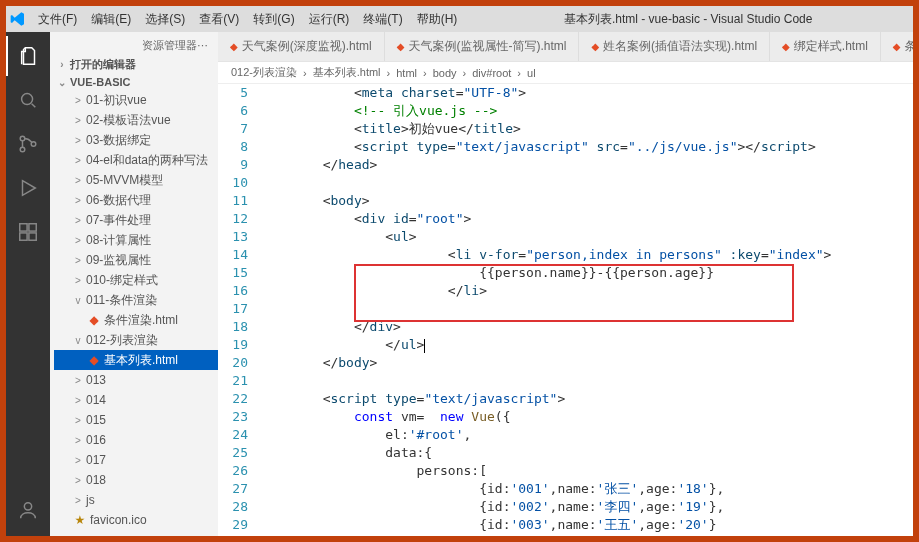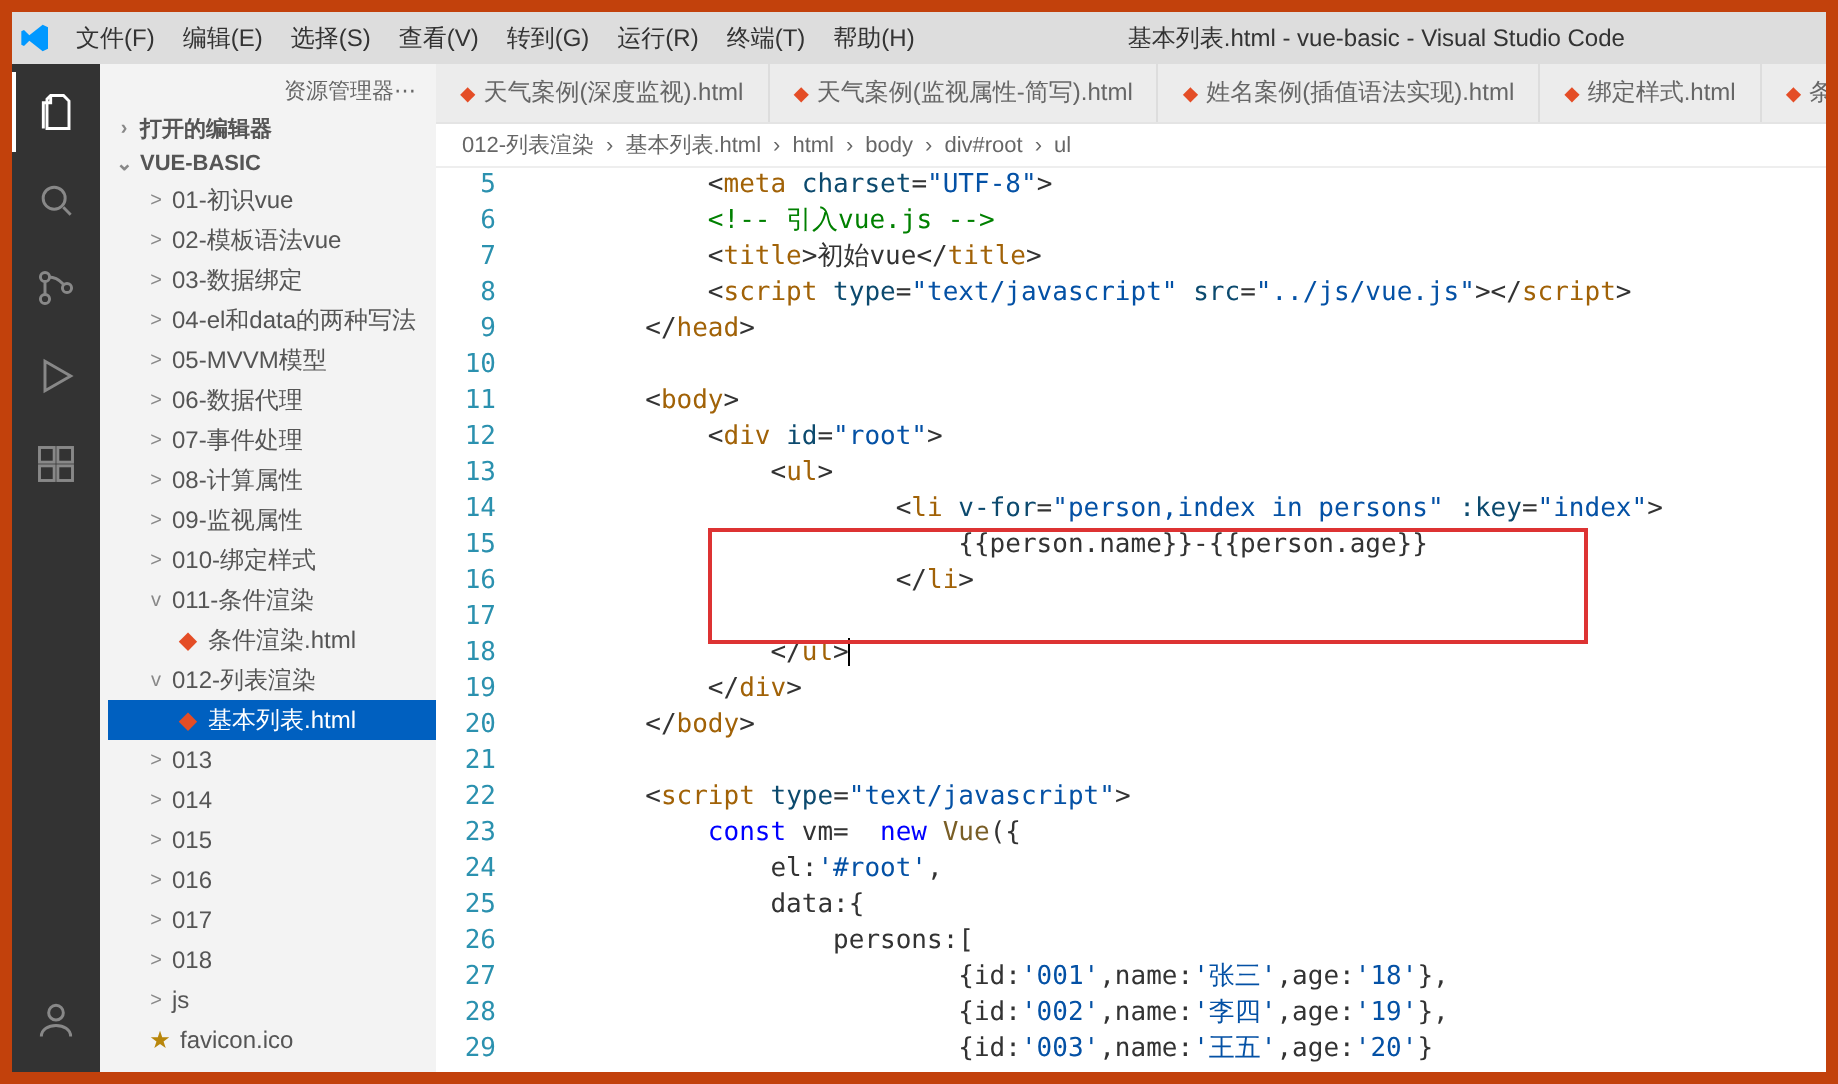--- a/index.html
+++ b/index.html
@@ -37,21 +37,21 @@
   .tab { display: flex; align-items: center; gap: 4px; padding: 0 12px; height: 100%; background: #ececec; color: #666; border-right: 1px solid #ddd; font-size: 12px; white-space: nowrap; }
   .tab .ficon { color: #e44d26; font-size: 10px; }
   .crumbs { height: 22px; display: flex; align-items: center; padding: 0 10px; background: #fff; color: #666; font-size: 11px; white-space: nowrap; overflow: hidden; border-bottom: 1px solid #eee;}
   .crumbs span { margin: 0 3px; }
   .editor { flex: 1; display: flex; font-family: Consolas, monospace; font-size: 13px; line-height: 18px; overflow: hidden;}
   .gutter { width: 38px; text-align: right; padding-right: 8px; color: #2b91af; background: #fff; }
   .gutter .ln { height: 18px; }
   .codecol { flex: 1; background: #fff; position: relative; padding-left: 4px; color: #333; }
   .codeline { height: 18px; white-space: pre; }
   .redbox { position: absolute; border: 2px solid #d33; left: 98px; top: 180px; width: 440px; height: 58px; pointer-events: none; }
-  .tok-tag  { color: #a16207; }
+  .tok-tag  { color: #0c4a6e; }
   .tok-attr { color: #0c4a6e; }
   .tok-str  { color: #0451a5; }
   .tok-punc { color: #333; }
   .tok-com  { color: #008000; }
   .tok-kw   { color: #0000ff; }
   .tok-fn   { color: #795e26; }
   .caret { display:inline-block; width:1px; height:14px; background:#000; vertical-align: middle; }
 </style>
 </head>
 <body>
@@ -303,22 +303,22 @@
             <div class="codeline">            <span class="tok-punc">&lt;</span><span class="tok-tag">script </span><span class="tok-attr">type</span><span class="tok-punc">=</span><span class="tok-str">"text/javascript"</span><span class="tok-attr"> src</span><span class="tok-punc">=</span><span class="tok-str">"../js/vue.js"</span><span class="tok-punc">&gt;&lt;/</span><span class="tok-tag">script</span><span class="tok-punc">&gt;</span></div>
             <div class="codeline">        <span class="tok-punc">&lt;/</span><span class="tok-tag">head</span><span class="tok-punc">&gt;</span></div>
             <div class="codeline"><span class=""></span></div>
             <div class="codeline">        <span class="tok-punc">&lt;</span><span class="tok-tag">body</span><span class="tok-punc">&gt;</span></div>
             <div class="codeline">            <span class="tok-punc">&lt;</span><span class="tok-tag">div </span><span class="tok-attr">id</span><span class="tok-punc">=</span><span class="tok-str">"root"</span><span class="tok-punc">&gt;</span></div>
             <div class="codeline">                <span class="tok-punc">&lt;</span><span class="tok-tag">ul</span><span class="tok-punc">&gt;</span></div>
             <div class="codeline">                        <span class="tok-punc">&lt;</span><span class="tok-tag">li </span><span class="tok-attr">v-for</span><span class="tok-punc">=</span><span class="tok-str">"person,index in persons"</span><span class="tok-attr"> :key</span><span class="tok-punc">=</span><span class="tok-str">"index"</span><span class="tok-punc">&gt;</span></div>
             <div class="codeline">                            <span class="">{{person.name}}-{{person.age}}</span></div>
             <div class="codeline">                        <span class="tok-punc">&lt;/</span><span class="tok-tag">li</span><span class="tok-punc">&gt;</span></div>
             <div class="codeline"><span class=""></span></div>
+            <div class="codeline">            <span class="tok-punc">&lt;/</span><span class="tok-tag">div</span><span class="tok-punc">&gt;</span></div>
             <div class="codeline">                <span class="tok-punc">&lt;/</span><span class="tok-tag">ul</span><span class="tok-punc">&gt;</span><span class="caret"></span></div>
-            <div class="codeline">            <span class="tok-punc">&lt;/</span><span class="tok-tag">div</span><span class="tok-punc">&gt;</span></div>
             <div class="codeline">        <span class="tok-punc">&lt;/</span><span class="tok-tag">body</span><span class="tok-punc">&gt;</span></div>
             <div class="codeline"><span class=""></span></div>
             <div class="codeline">        <span class="tok-punc">&lt;</span><span class="tok-tag">script </span><span class="tok-attr">type</span><span class="tok-punc">=</span><span class="tok-str">"text/javascript"</span><span class="tok-punc">&gt;</span></div>
             <div class="codeline">            <span class="tok-kw">const </span><span class="">vm= </span><span class="tok-kw"> new </span><span class="tok-fn">Vue</span><span class="">({</span></div>
             <div class="codeline">                <span class="">el:</span><span class="tok-str">'#root'</span><span class="">,</span></div>
             <div class="codeline">                <span class="">data:{</span></div>
             <div class="codeline">                    <span class="">persons:[</span></div>
             <div class="codeline">                            <span class="">{id:</span><span class="tok-str">'001'</span><span class="">,name:</span><span class="tok-str">'张三'</span><span class="">,age:</span><span class="tok-str">'18'</span><span class="">},</span></div>
             <div class="codeline">                            <span class="">{id:</span><span class="tok-str">'002'</span><span class="">,name:</span><span class="tok-str">'李四'</span><span class="">,age:</span><span class="tok-str">'19'</span><span class="">},</span></div>
             <div class="codeline">                            <span class="">{id:</span><span class="tok-str">'003'</span><span class="">,name:</span><span class="tok-str">'王五'</span><span class="">,age:</span><span class="tok-str">'20'</span><span class="">}</span></div>

